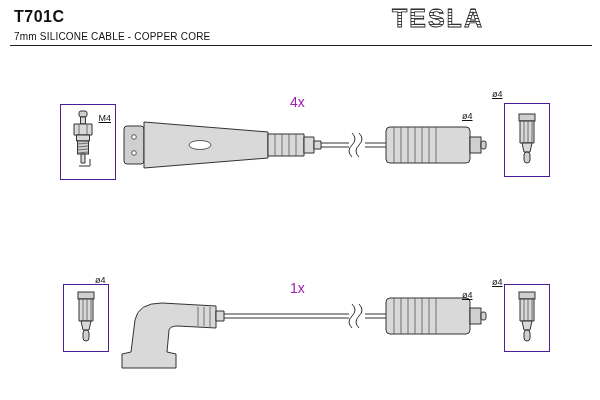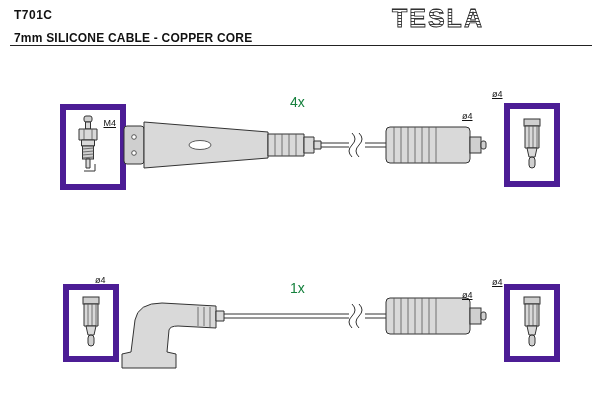--- a/index.html
+++ b/index.html
@@ -2,36 +2,36 @@
 <html><head>
 <meta charset="utf-8">
 <style>
   html,body { margin:0; padding:0; background:#ffffff; }
   .page {
     position:relative; width:600px; height:400px; background:#ffffff;
     font-family:"Liberation Sans", sans-serif; color:#111; overflow:hidden;
   }
   .code {
     position:absolute; left:14px; top:8px;
-    font-size:12px; font-weight:bold; letter-spacing:0.5px;
+    font-size:16px; font-weight:bold; letter-spacing:0.5px;
   }
   .subtitle {
     position:absolute; left:14px; top:31px;
-    font-size:12px; letter-spacing:0.2px;font-weight:bold;
+    font-size:10px; letter-spacing:0.2px;
   }
   .rule {
     position:absolute; left:10px; right:8px; top:45px;
     border-top:1.5px solid #222;
   }
   .logo { position:absolute; left:391px; top:5px; }
-  .qty { position:absolute; font-size:14px; color:#15803d; }
+  .qty { position:absolute; font-size:14px; color:#a21caf; }
   .qty-top { left:290px; top:94px; }
   .qty-bottom { left:290px; top:280px; }
   .box {
-    position:absolute; border:6px solid #4c1d95; background:#fff;
+    position:absolute; border:1px solid #4c1d95; background:#fff;
     display:flex; align-items:center; justify-content:center;
   }
   .plug-box { left:60px; top:104px; width:54px; height:74px; justify-content:flex-start; }
   .plug-box svg { margin-left:6px; }
   .box-tr { left:504px; top:103px; width:44px; height:72px; }
   .box-bl { left:63px; top:284px; width:44px; height:66px; }
   .box-br { left:504px; top:284px; width:44px; height:66px; }
   .small-label { position:absolute; font-size:9px; color:#111;text-decoration:underline; }
   .lbl-m4 { right:4px; top:8px; }
   .lbl-conn-top { left:462px; top:111px; }

